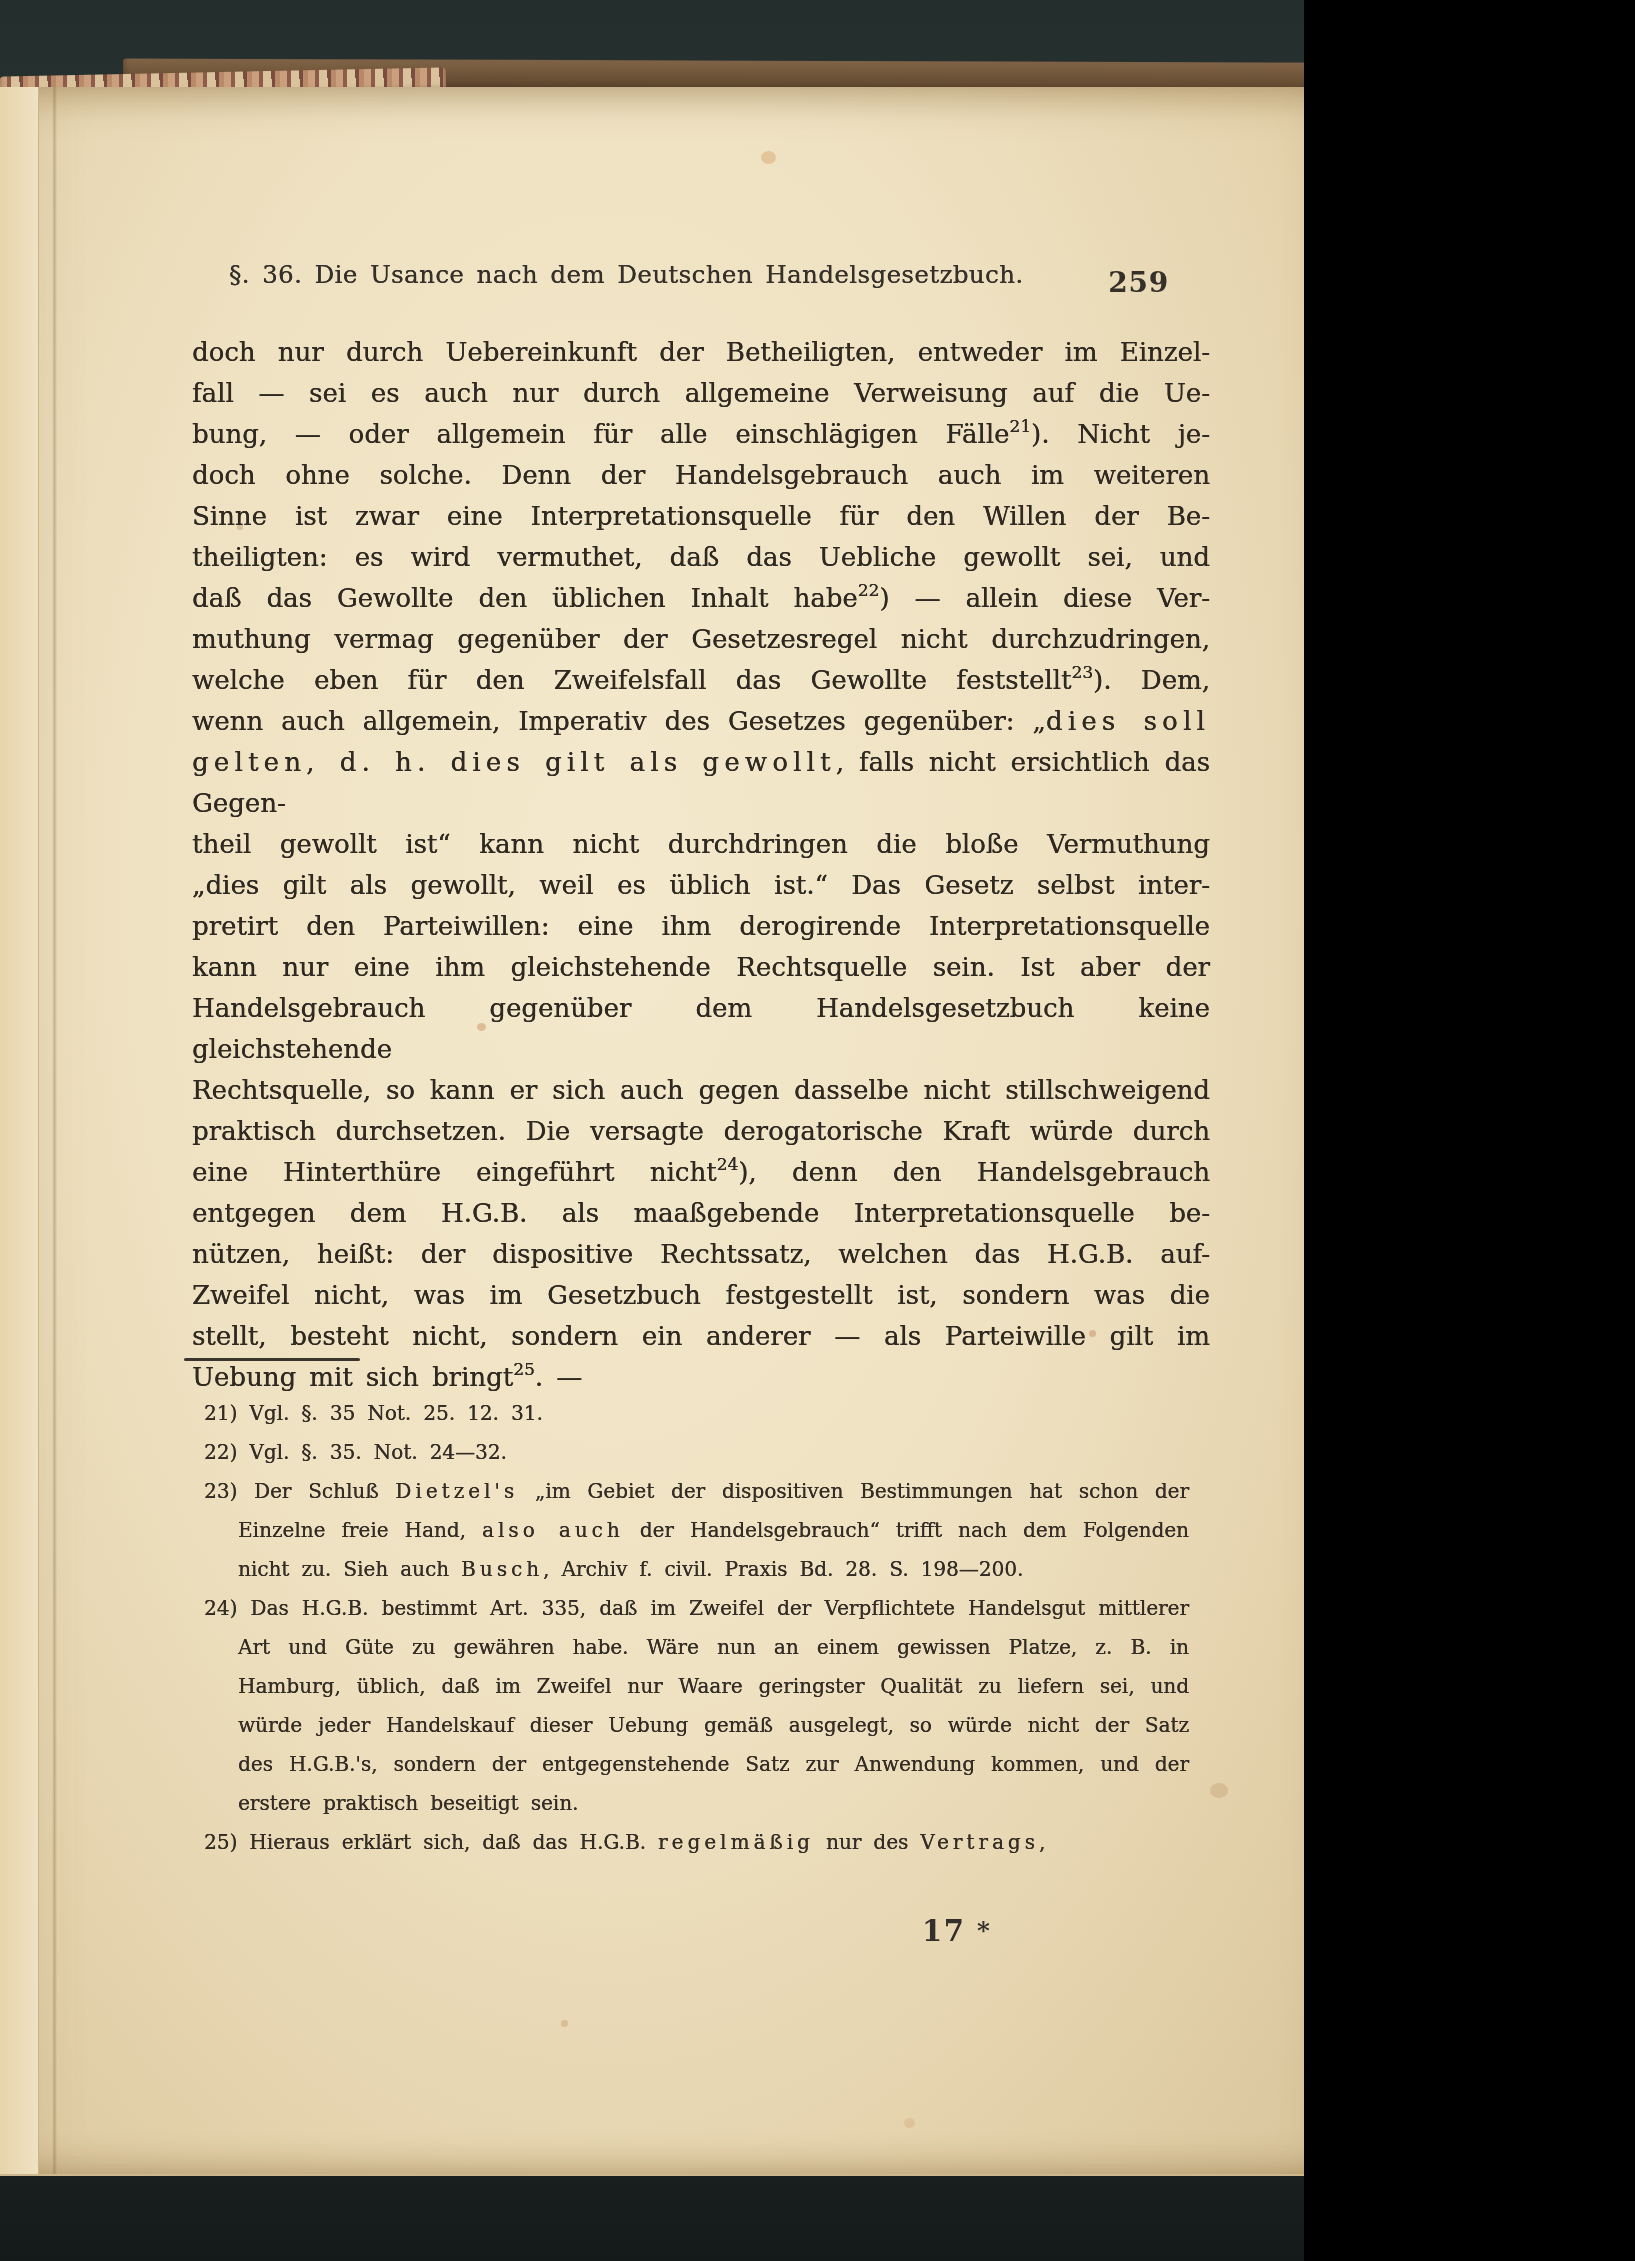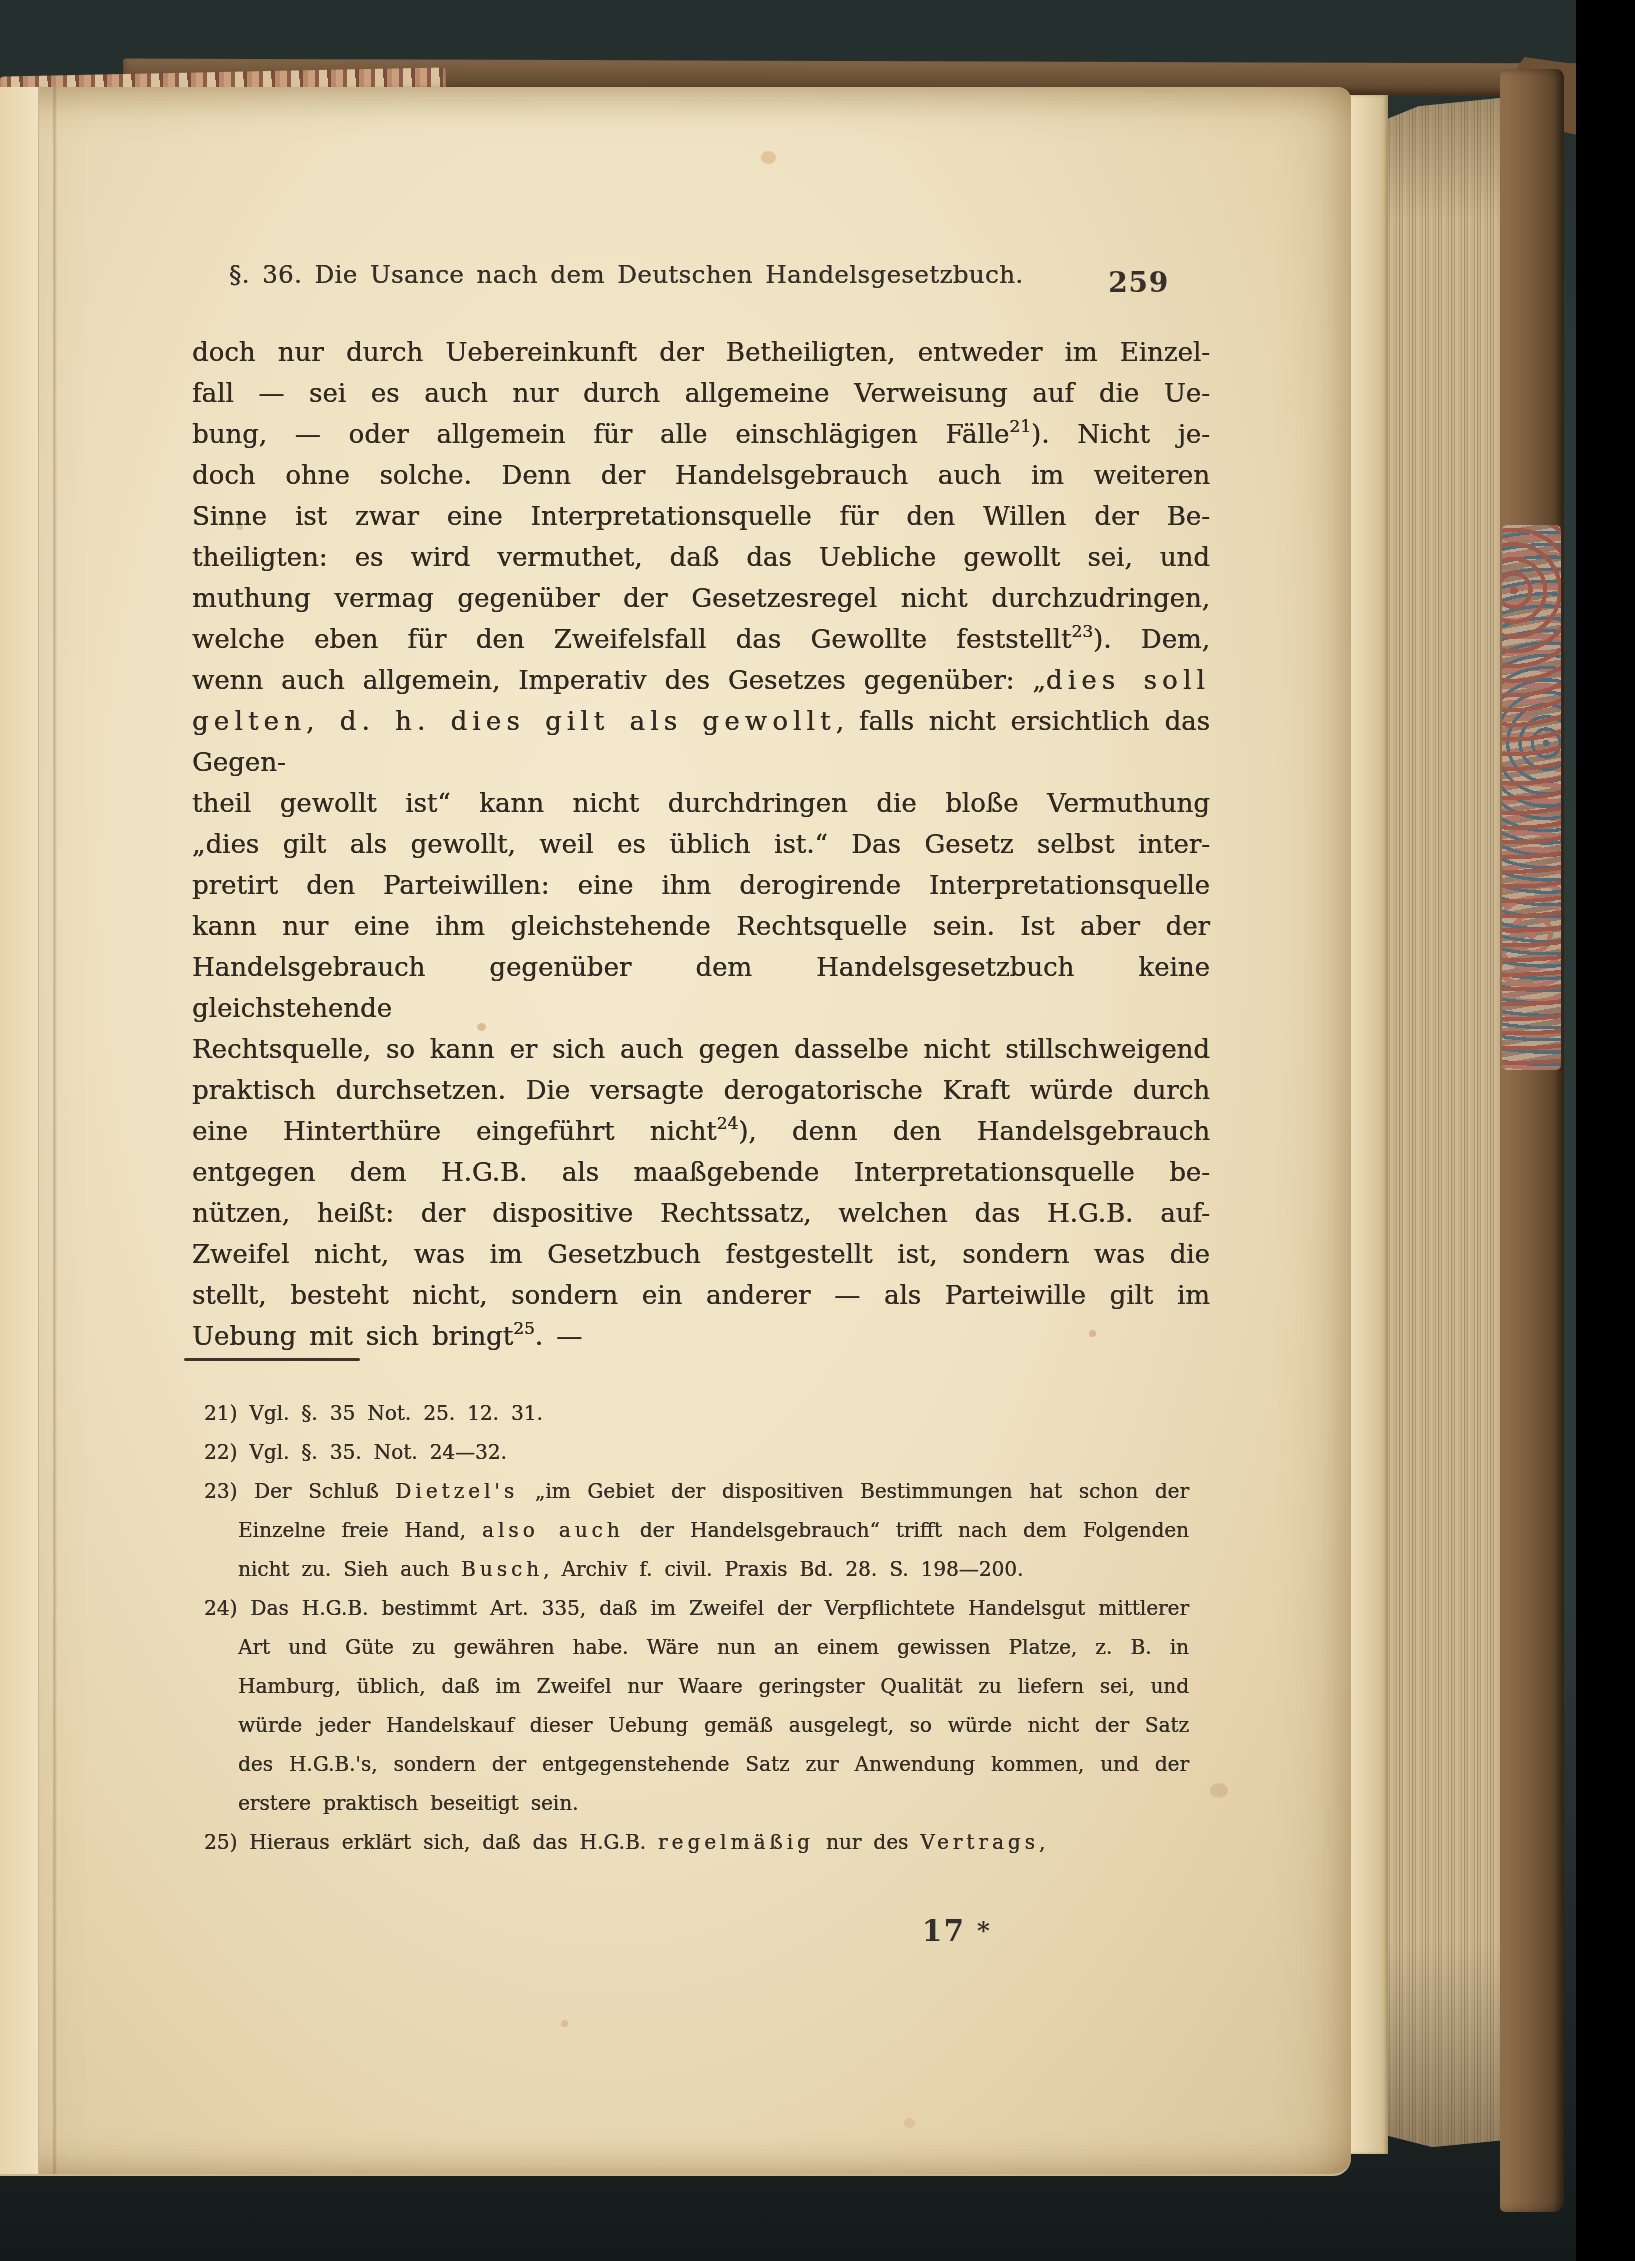--- a/index.html
+++ b/index.html
@@ -1,16 +1,16 @@
 <!DOCTYPE html>
 <html style="font-size:13px"><head>
 <meta charset="utf-8">
 <style>
   html,body{margin:0;padding:0;background:#000;}
-  .scene{position:relative;width:1576px;height:2261px;overflow:hidden;
+  .scene{position:relative;width:1304px;height:2261px;overflow:hidden;
     background:linear-gradient(180deg,#232e2d 0%,#2c3837 18%,#2e3a38 70%,#1d2524 92%,#141a19 100%);
     font-family:"DejaVu Serif","Liberation Serif",serif;}
   
   .top-band{position:absolute;left:123px;top:61px;width:1472px;height:33px;
     background:linear-gradient(180deg,#826549 0%,#6e5438 45%,#57402a 100%);
     box-shadow:inset 0 -4.1px 6.5px rgba(40,25,12,.55);border-radius:3.3px;transform:rotate(.2deg);}
   .corner-tear{position:absolute;left:1506px;top:57px;width:123px;height:86px;background:#6e5135;
     clip-path:polygon(0 30%,15% 0,55% 8%,80% 0,100% 45%,88% 100%,40% 85%,10% 95%);}
   .headband{position:absolute;left:0;top:72px;width:446px;height:24.5px;transform:rotate(-1.2deg);
     background:repeating-linear-gradient(90deg,#c99f7c 0 7.4px,#8e5c4a 7.4px 11.4px,#d9c29c 11.4px 19.6px,#7a4e3e 19.6px 23px,#b98a6a 23px 28px);
@@ -98,20 +98,21 @@
     <span class="page-number">259</span>
   </div>
 
   <div class="body-text">
       <div class="bline"><span>doch nur durch Uebereinkunft der Betheiligten, entweder im Einzel-</span></div>
       <div class="bline"><span>fall — sei es auch nur durch allgemeine Verweisung auf die Ue-</span></div>
       <div class="bline"><span>bung, — oder allgemein für alle einschlägigen Fälle</span><sup class="fnref">21</sup><span>).  Nicht je-</span></div>
       <div class="bline"><span>doch ohne solche.  Denn der Handelsgebrauch auch im weiteren</span></div>
       <div class="bline"><span>Sinne ist zwar eine Interpretationsquelle für den Willen der Be-</span></div>
       <div class="bline"><span>theiligten: es wird vermuthet, daß das Uebliche gewollt sei, und</span></div>
+      <div class="bline"><span>daß das Gewollte den üblichen Inhalt habe</span><sup class="fnref">22</sup><span>) — allein diese Ver-</span></div>
       <div class="bline"><span>muthung vermag gegenüber der Gesetzesregel nicht durchzudringen,</span></div>
       <div class="bline"><span>welche eben für den Zweifelsfall das Gewollte feststellt</span><sup class="fnref">23</sup><span>).  Dem,</span></div>
       <div class="bline"><span>wenn auch allgemein, Imperativ des Gesetzes gegenüber: „</span><span class="sp">dies soll</span></div>
       <div class="bline"><span class="sp">gelten, d. h. dies gilt als gewollt</span><span>, falls nicht ersichtlich das Gegen-</span></div>
       <div class="bline"><span>theil gewollt ist“ kann nicht durchdringen die bloße Vermuthung</span></div>
       <div class="bline"><span>„dies gilt als gewollt, weil es üblich ist.“  Das Gesetz selbst inter-</span></div>
       <div class="bline"><span>pretirt den Parteiwillen: eine ihm derogirende Interpretationsquelle</span></div>
       <div class="bline"><span>kann nur eine ihm gleichstehende Rechtsquelle sein.  Ist aber der</span></div>
       <div class="bline"><span>Handelsgebrauch gegenüber dem Handelsgesetzbuch keine gleichstehende</span></div>
       <div class="bline"><span>Rechtsquelle, so kann er sich auch gegen dasselbe nicht stillschweigend</span></div>

